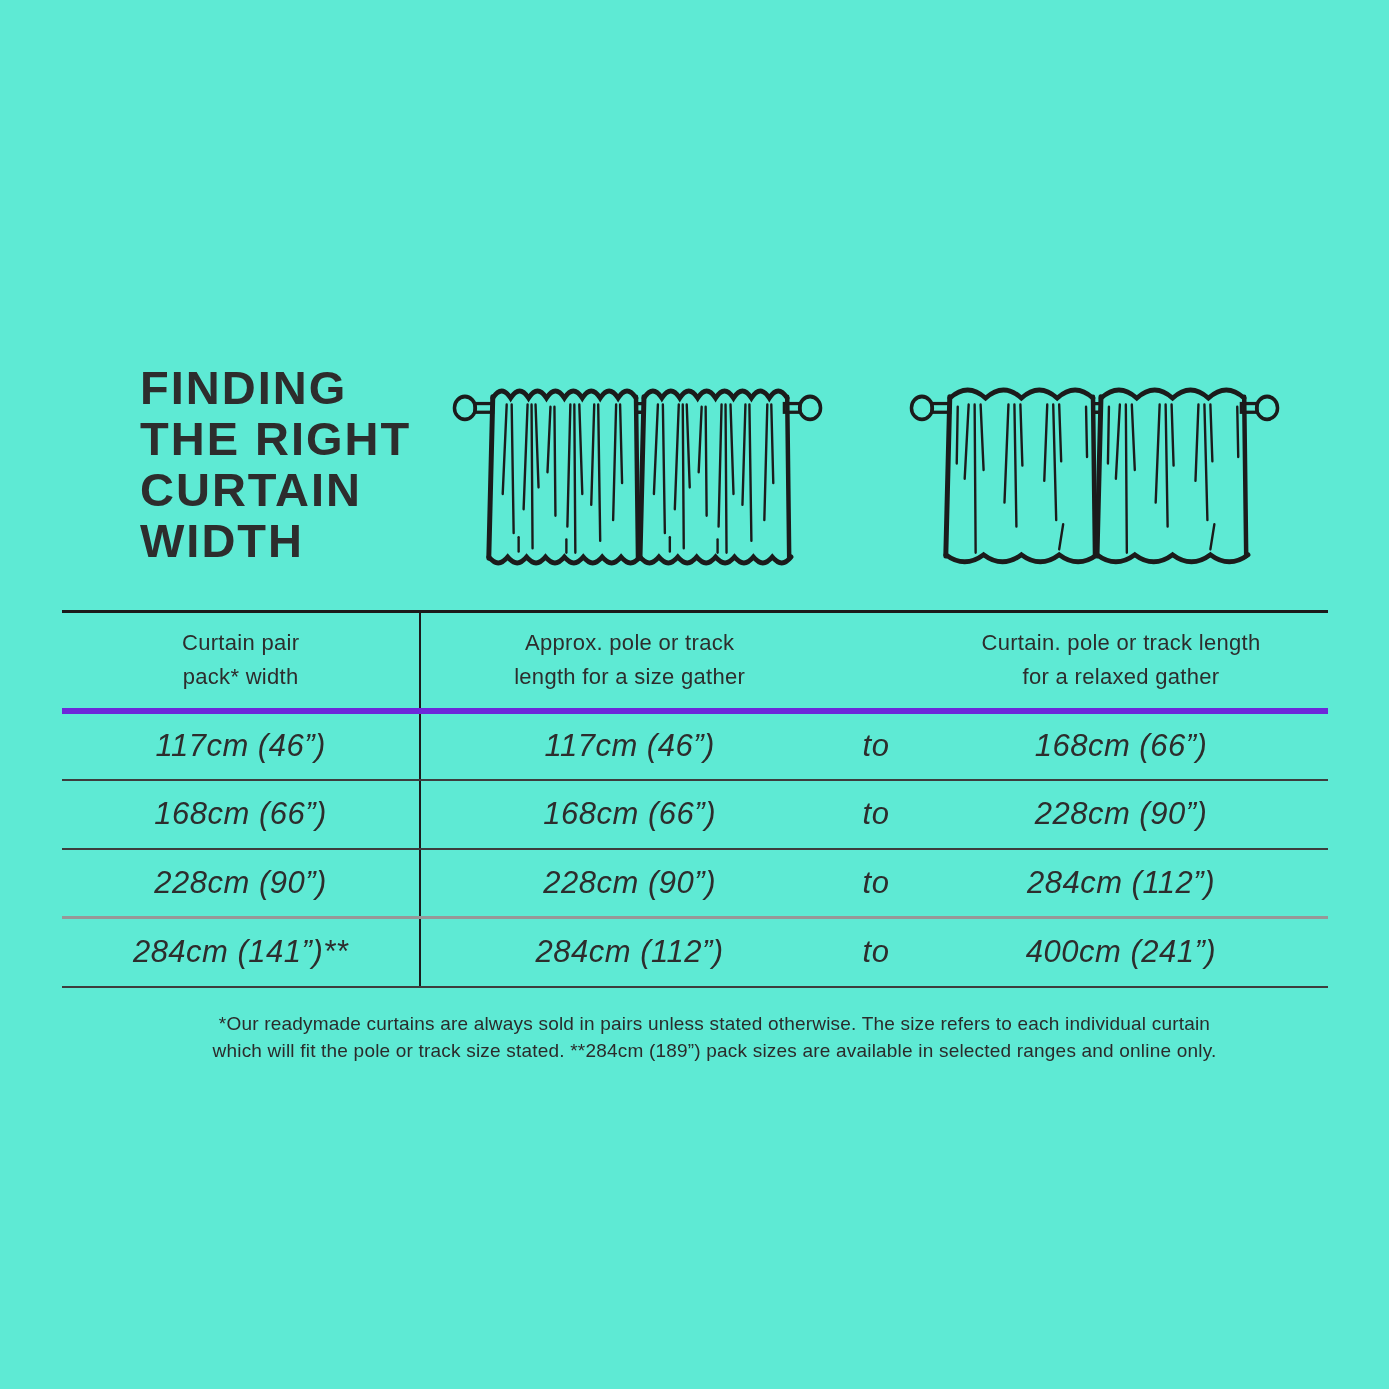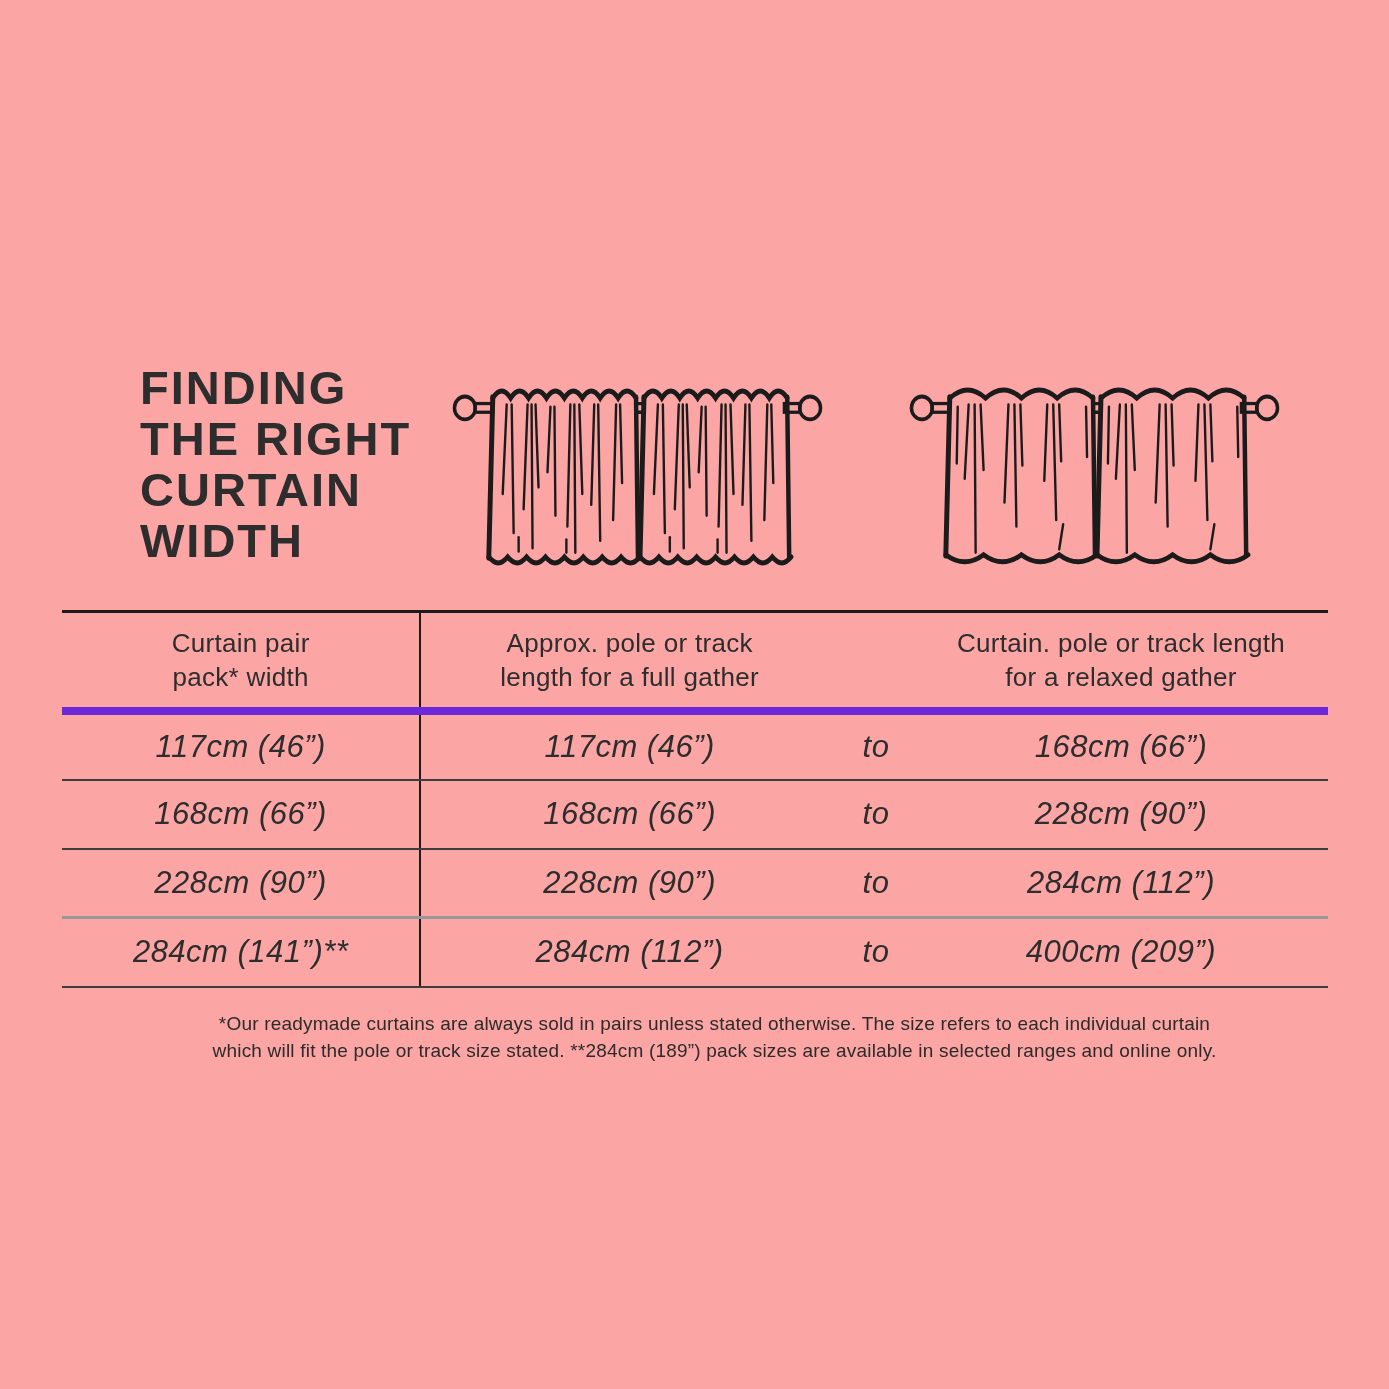--- a/index.html
+++ b/index.html
@@ -1,38 +1,38 @@
 <!DOCTYPE html>
 <html><head>
 <meta charset="utf-8">
 <style>
   html,body{margin:0;padding:0;background:#ffffff;}
   .page{
-    position:relative;width:1389px;height:1389px;background:#fca5a5;overflow:hidden;
+    position:relative;width:1389px;height:1389px;background:#5eead4;overflow:hidden;
     font-family:"Liberation Sans","DejaVu Sans",sans-serif;color:#2d2d2d;
   }
   .title{
     position:absolute;left:140px;top:362px;margin:0;
     font-size:47px;line-height:51px;font-weight:700;letter-spacing:2px;
     white-space:pre-line;color:#2d2d2d;
   }
   .illus{position:absolute;width:378px;height:198px;}
   .illus-full{left:449px;top:372px;}
   .illus-relaxed{left:906px;top:372px;}
   .size-table{
     position:absolute;left:62px;top:610px;width:1266px;
     border-collapse:collapse;table-layout:fixed;
     border-top:3px solid #1b1b1b;border-bottom:2px solid #3d3d3d;
   }
   .size-table th,.size-table td{padding:0;text-align:center;vertical-align:middle;font-weight:400;color:#2d2d2d;}
   .size-table thead tr{height:99px;}
   .size-table tbody tr{height:69px;font-style:italic;}
   .size-table thead th{
-    font-size:26px;line-height:34px;letter-spacing:.3px;white-space:pre-line;
-    border-bottom:8px solid #6d28d9;
+    font-size:22px;line-height:34px;letter-spacing:.3px;white-space:pre-line;
+    border-bottom:6px solid #6d28d9;
   }
   .size-table tbody td{font-size:31px;letter-spacing:.5px;border-bottom:2px solid #3d3d3d;}
   .size-table th:first-child,.size-table td:first-child{border-right:2px solid #1b1b1b;}
   .size-table tbody tr.gray-divider td{border-bottom:3px solid #979797;}
   .to-cell{font-size:29px;}
   .footnote{
     position:absolute;left:0;width:100%;top:1010px;text-align:center;
     font-size:19px;line-height:27px;letter-spacing:.2px;color:#2b2b2b;padding-left:20px;
   }
   svg .ln{stroke:#1b1b1b;fill:none;}
@@ -124,21 +124,21 @@
       <col style="width:28.3%">
         <col style="width:33%">
         <col style="width:6%">
         <col style="width:32.7%">
     </colgroup>
     <thead>
       <tr>
         <th>Curtain pair
 pack* width</th>
         <th>Approx. pole or track
-length for a full gather</th>
+length for a size gather</th>
         <th></th>
         <th>Curtain. pole or track length
 for a relaxed gather</th>
       </tr>
     </thead>
     <tbody>
       <tr>
         <td>117cm (46”)</td>
         <td>117cm (46”)</td>
         <td class="to-cell">to</td>
@@ -153,21 +153,21 @@
       <tr class="gray-divider">
         <td>228cm (90”)</td>
         <td>228cm (90”)</td>
         <td class="to-cell">to</td>
         <td>284cm (112”)</td>
       </tr>
       <tr>
         <td>284cm (141”)**</td>
         <td>284cm (112”)</td>
         <td class="to-cell">to</td>
-        <td>400cm (209”)</td>
+        <td>400cm (241”)</td>
       </tr>
     </tbody>
   </table>
 
   <div class="footnote">
     <div>*Our readymade curtains are always sold in pairs unless stated otherwise. The size refers to each individual curtain</div>
     <div>which will fit the pole or track size stated. **284cm (189”) pack sizes are available in selected ranges and online only.</div>
   </div>
 
 </div>

